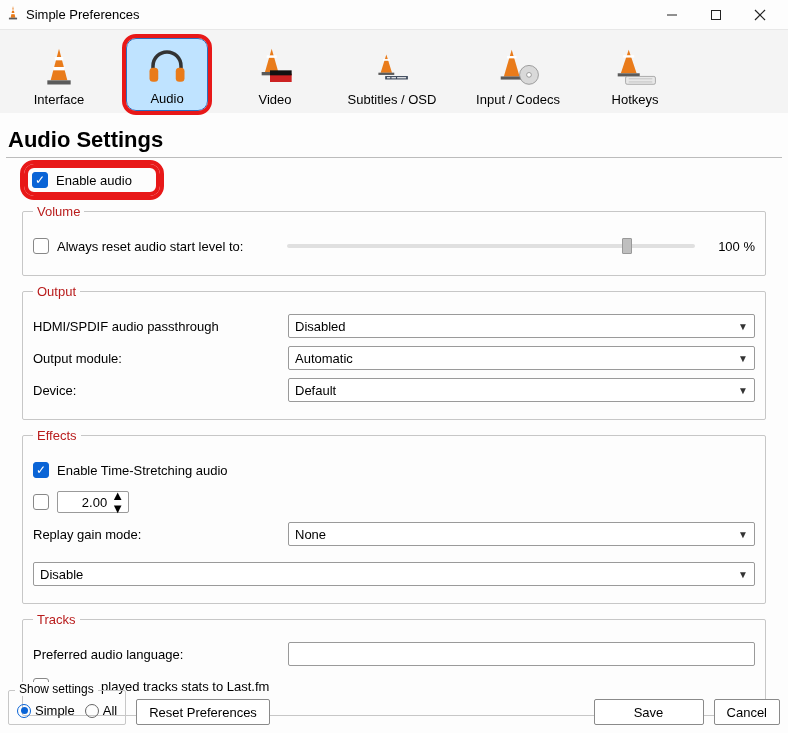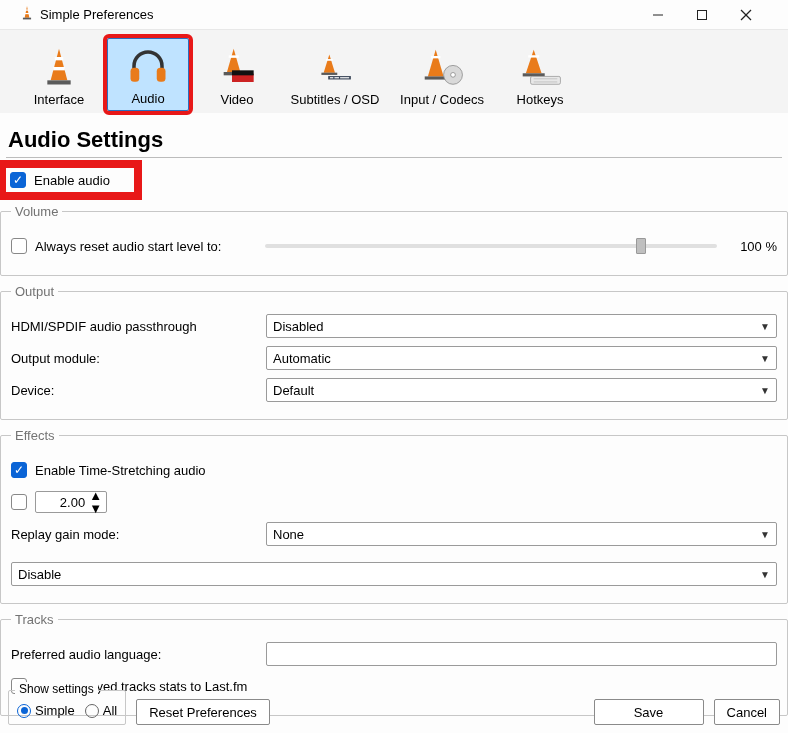--- a/index.html
+++ b/index.html
@@ -1,46 +1,46 @@
 <!DOCTYPE html>
 <html><head>
 <meta charset="utf-8">
 <style>
 * { box-sizing: border-box; margin: 0; padding: 0; font-family: "Segoe UI", Tahoma, sans-serif; font-size: 13px; }
 body { background: #fdfdfd; width: 788px; height: 733px; overflow: hidden; }
 
 
-.titlebar { display: flex; align-items: center; height: 30px; padding: 0 20px; border-bottom: 1px solid #e8e8e8; }
+.titlebar { display: flex; align-items: center; height: 30px; padding: 0 6px; border-bottom: 1px solid #e8e8e8; }
 .titlebar .app-icon { margin-right: 6px; }
 .titlebar .title { flex: 1; font-size: 13px; }
 .win-controls { display: flex; gap: 0; }
 .win-btn { width: 44px; height: 28px; display: flex; align-items: center; justify-content: center; }
 .win-btn svg { width: 12px; height: 12px; }
 
 
-.tabs { display: flex; gap: 7px; padding: 8px 18px 2px 18px; background:#f4f4f4; }
+.tabs { display: flex; gap: 26px; padding: 8px 18px 2px 18px; background:#f4f4f4; }
 .tab { width: 82px; display: flex; flex-direction: column; align-items: center; justify-content: flex-end; padding: 6px 2px 4px 2px; text-align: center; cursor: pointer; border-radius:2px;}
 .tab.wide { width: 100px; }
 .tab.selected { background: #bfe3ff; border:1px solid #2a6fbf; }
 .tab .tab-icon { height: 42px; display:flex; align-items:center; justify-content:center; }
 .tab .tab-label { margin-top: 4px; font-size: 13px; }
-.highlight-red { outline: 4px solid #e81818; outline-offset: 0px; }
+.highlight-red { outline: 4px solid #e81818; outline-offset: 0px; border-radius: 10px; }
 
 
 h1.section-title { font-size: 22px; font-weight: 600; margin: 14px 0 2px 8px; }
 .hr { border-top: 1px solid #bcbcbc; margin: 4px 6px 6px 6px; }
 
 
-.form-area { padding: 0 0; }
+.form-area { padding: 0 22px; }
 
 .row-enable { display:flex; align-items:center; margin: 2px 0 4px 2px; padding:6px 6px; width:136px; }
 .row-enable.highlight-red { border:4px solid #e81818; padding:4px; }
 
 fieldset { border: 1px solid #c7c7c7; border-radius: 2px; margin: 8px 0; padding: 8px 10px 10px 10px; }
-legend { padding: 0 4px; color:#737373; font-size: 13px; }
+legend { padding: 0 4px; color:#b91c1c; font-size: 13px; }
 
 .row { display: flex; align-items: center; margin: 6px 0; min-height: 26px; }
 .label-col { width: 255px; }
 .input-col { flex: 1; display:flex; align-items:center; gap:6px;}
 
 .checkbox { width: 16px; height: 16px; border: 1px solid #888; border-radius: 3px; display:inline-flex; align-items:center; justify-content:center; margin-right:8px; background:#fff;}
 .checkbox.checked { background:#0a64d6; border-color:#0a64d6; }
 .checkbox.checked::after { content:"✓"; color:#fff; font-size:12px; line-height:1;}
 
 .select { flex:1; height: 24px; border: 1px solid #9a9a9a; border-radius:2px; background:#fff; padding: 2px 22px 2px 6px; position:relative; display:flex; align-items:center;}

